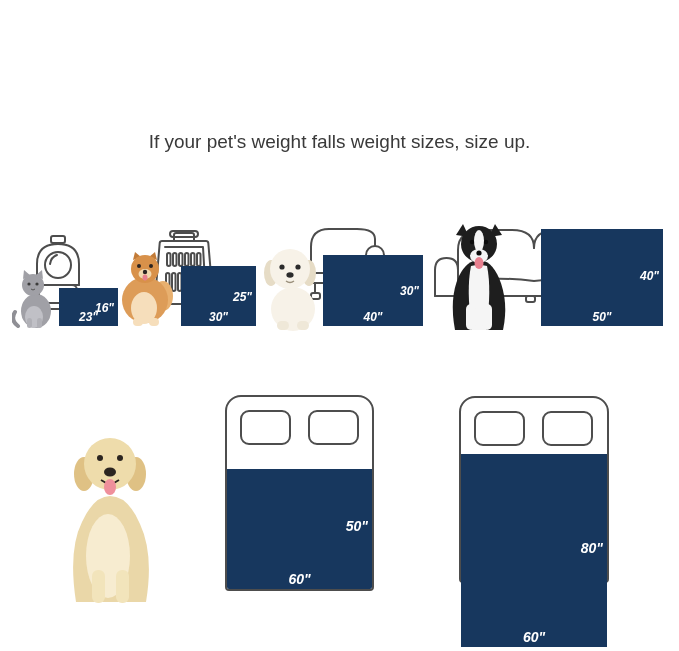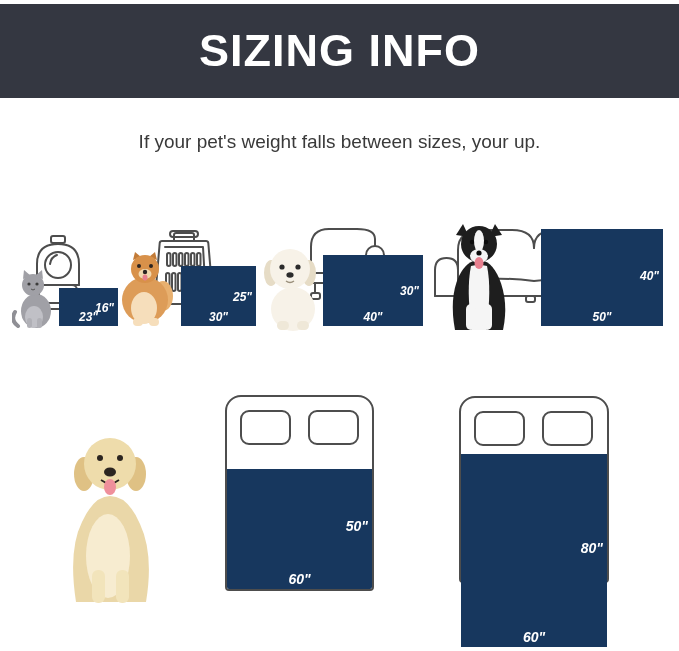--- a/index.html
+++ b/index.html
@@ -53,24 +53,21 @@
     background:#17375e;z-index:2;}
   .bed-lbl{font-size:14px;}
   .blanket-1 .lbl.side{top:42%;}
   .blanket-2 .lbl.side{top:45%;}
 </style>
 </head>
 <body>
 
 <div class="canvas">
 
-  <div class="banner">
-    <h1>SIZING INFO</h1>
-  </div>
-  <p class="subtitle">If your pet's weight falls between sizes, your up.</p>
+  <p class="subtitle">If your pet's weight falls weight sizes, size up.</p>
 
   <svg class="furniture carrier" viewBox="0 0 52 76">
     <rect x="19" y="1" width="14" height="7" rx="2"></rect>
     <path d="M5,50 V29 Q5,9 26,9 Q47,9 47,29 V50"></path>
     <circle cx="26" cy="30" r="13"></circle>
     <path d="M25,20 Q19,22 18,29"></path>
     <path d="M5,50 H47"></path>
     <rect x="7" y="50" width="38" height="24" rx="5"></rect>
     <path d="M11,68 H41"></path>
   </svg>

